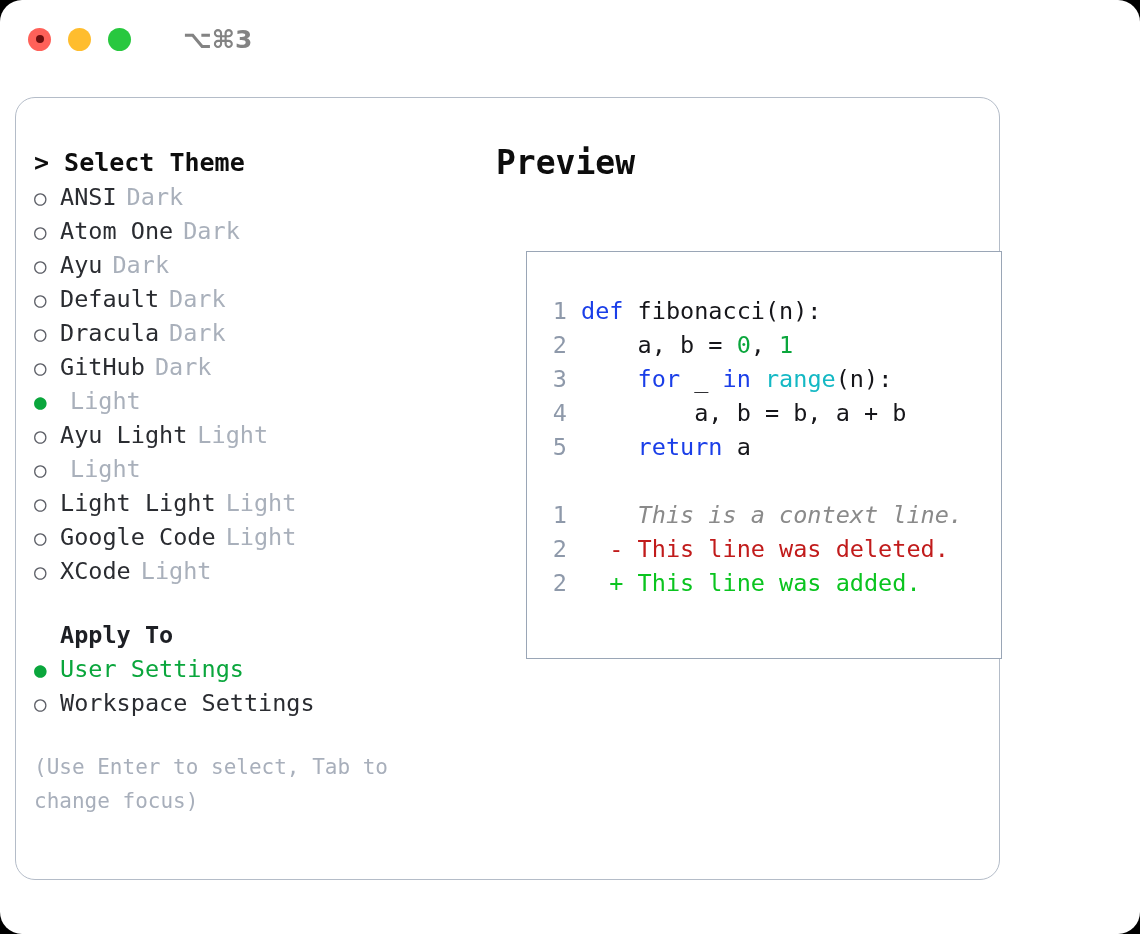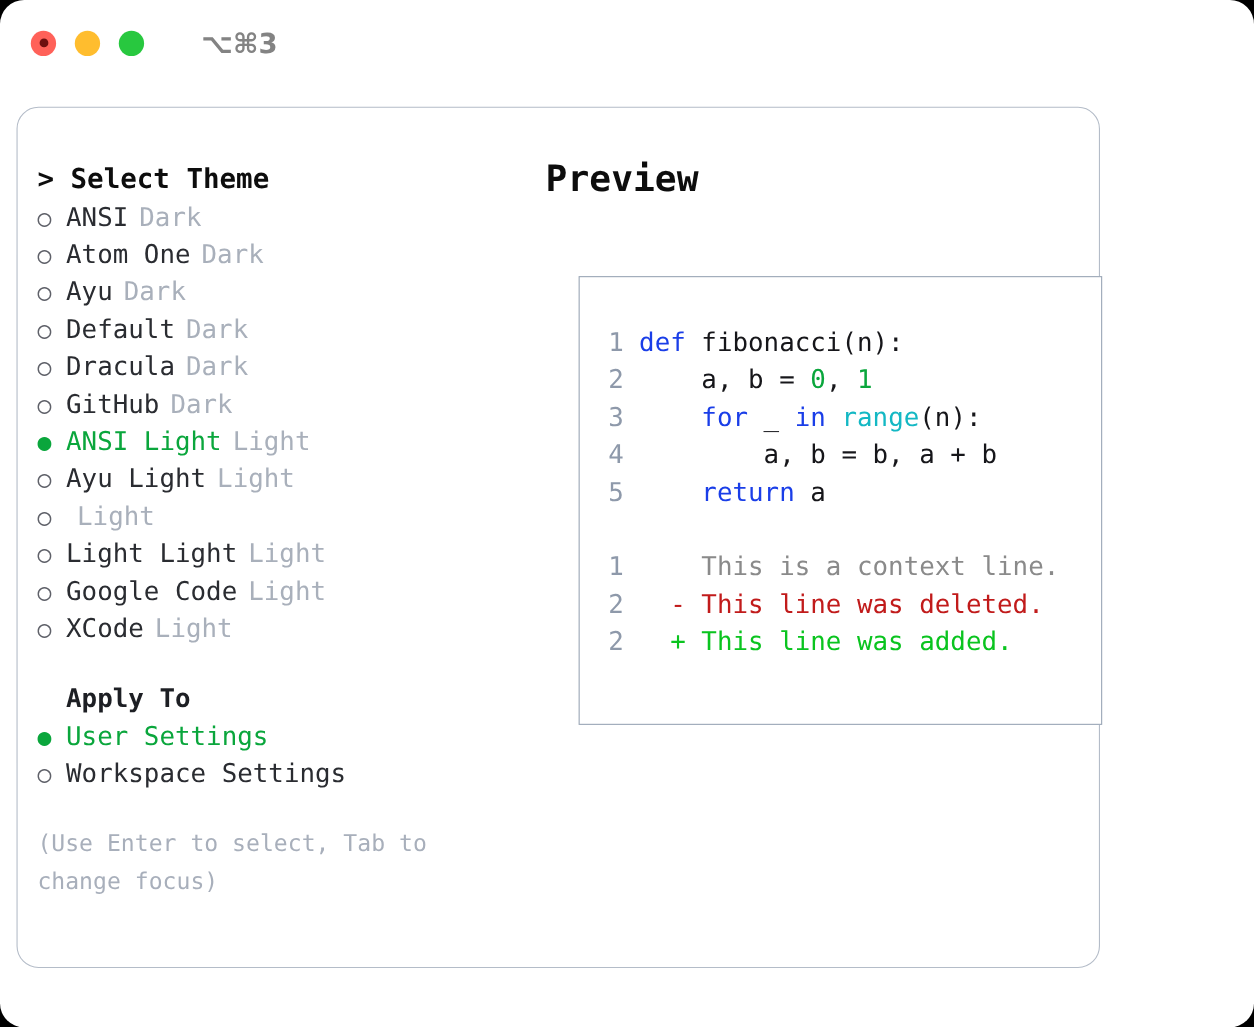--- a/index.html
+++ b/index.html
@@ -197,21 +197,21 @@
 
   
   .t-kw    { color: #1a3ee8; }
   .t-plain { color: #16161a; }
   .t-num   { color: #0aa63c; }
   .t-builtin { color: #14b8c4; }
 
   .blank-line { height: 34px; }
 
   
-  .d-ctx { color: #8a8a8a; }
+  .d-ctx { color: #8a8a8a; font-style: italic; }
   .d-del { color: #c11b1b; }
   .d-add { color: #0ac41f; }
 </style>
 </head>
 <body>
 
 <div class="window">
 
   <div class="titlebar">
     <div class="dots">
@@ -229,21 +229,21 @@
 
         <div class="section-title">&gt; Select Theme</div>
 
         <div class="list" id="theme-list">
             <div class="row"><span class="marker">○</span><span class="row-label">ANSI</span><span class="row-kind">Dark</span></div>
             <div class="row"><span class="marker">○</span><span class="row-label">Atom One</span><span class="row-kind">Dark</span></div>
             <div class="row"><span class="marker">○</span><span class="row-label">Ayu</span><span class="row-kind">Dark</span></div>
             <div class="row"><span class="marker">○</span><span class="row-label">Default</span><span class="row-kind">Dark</span></div>
             <div class="row"><span class="marker">○</span><span class="row-label">Dracula</span><span class="row-kind">Dark</span></div>
             <div class="row"><span class="marker">○</span><span class="row-label">GitHub</span><span class="row-kind">Dark</span></div>
-            <div class="row selected"><span class="marker">●</span><span class="row-label">ANSI Light</span><span class="row-kind">Light</span></div>
+            <div class="row selected"><span class="marker">●</span><span class="row-kind">Light</span></div>
             <div class="row"><span class="marker">○</span><span class="row-label">Ayu Light</span><span class="row-kind">Light</span></div>
             <div class="row"><span class="marker">○</span><span class="row-kind">Light</span></div>
             <div class="row"><span class="marker">○</span><span class="row-label">Light Light</span><span class="row-kind">Light</span></div>
             <div class="row"><span class="marker">○</span><span class="row-label">Google Code</span><span class="row-kind">Light</span></div>
             <div class="row"><span class="marker">○</span><span class="row-label">XCode</span><span class="row-kind">Light</span></div>
           </div>
 
         <div class="spacer-30"></div>
 
         <div class="apply-title">Apply To</div>

